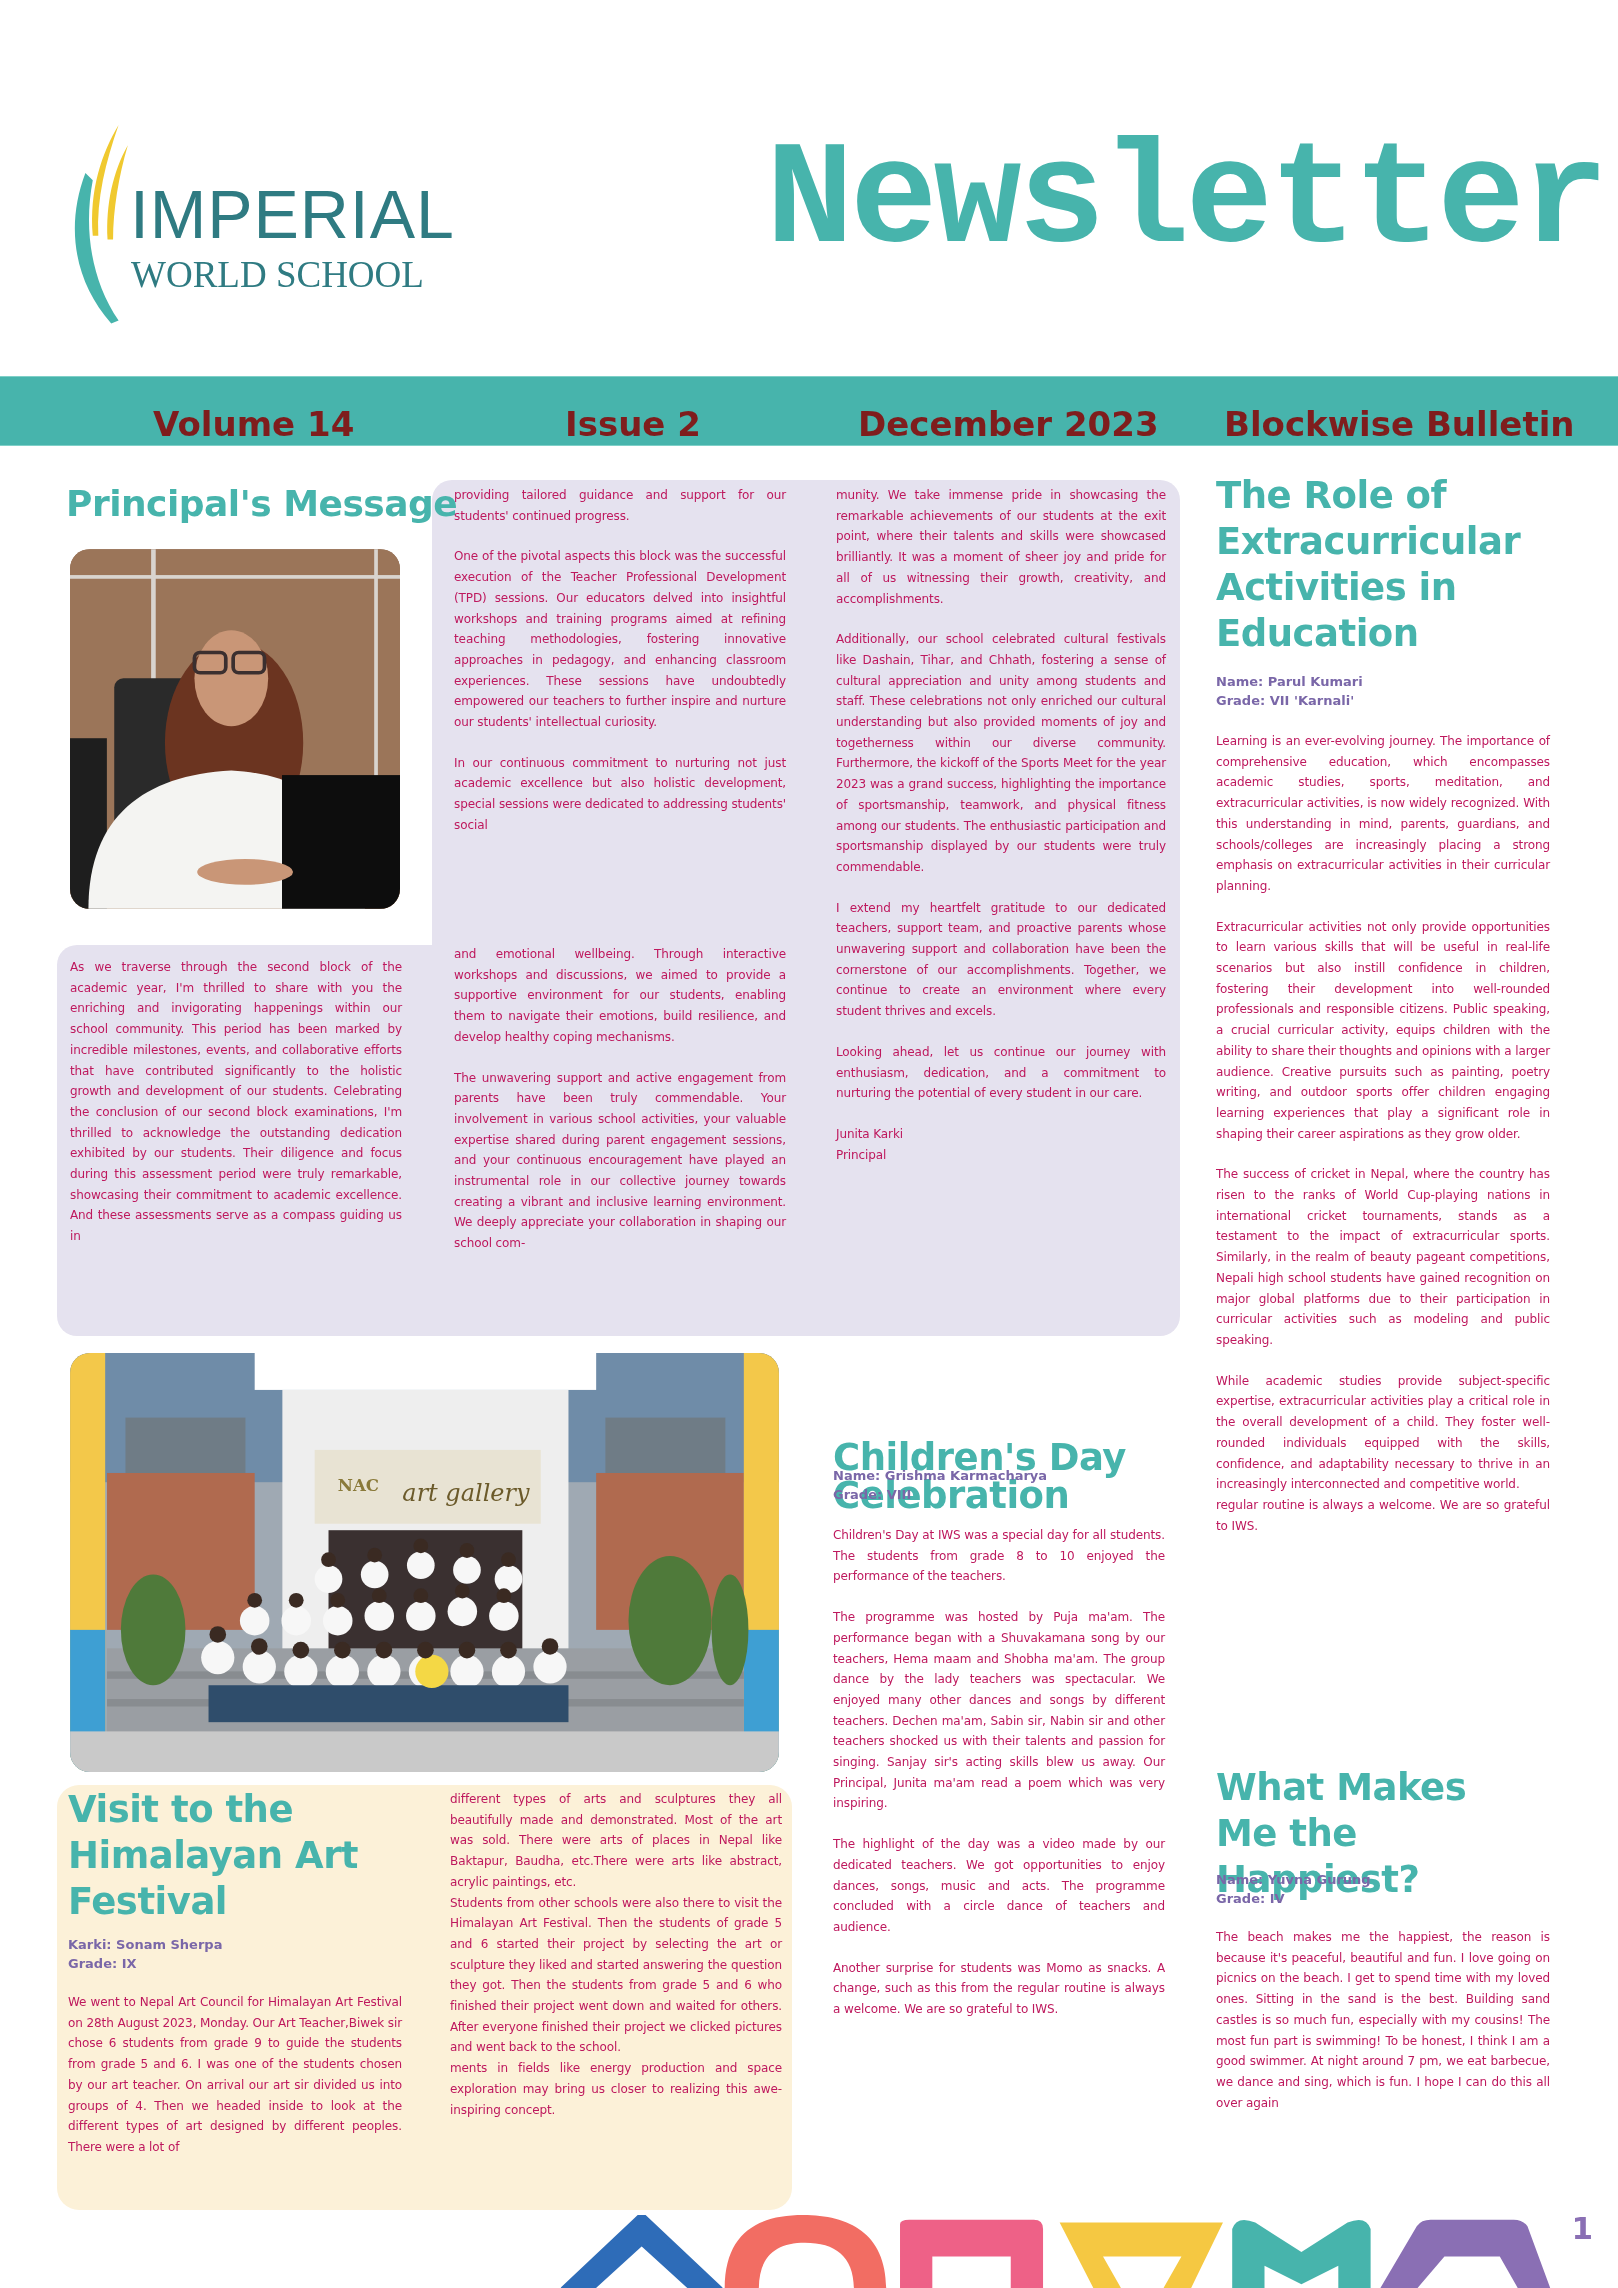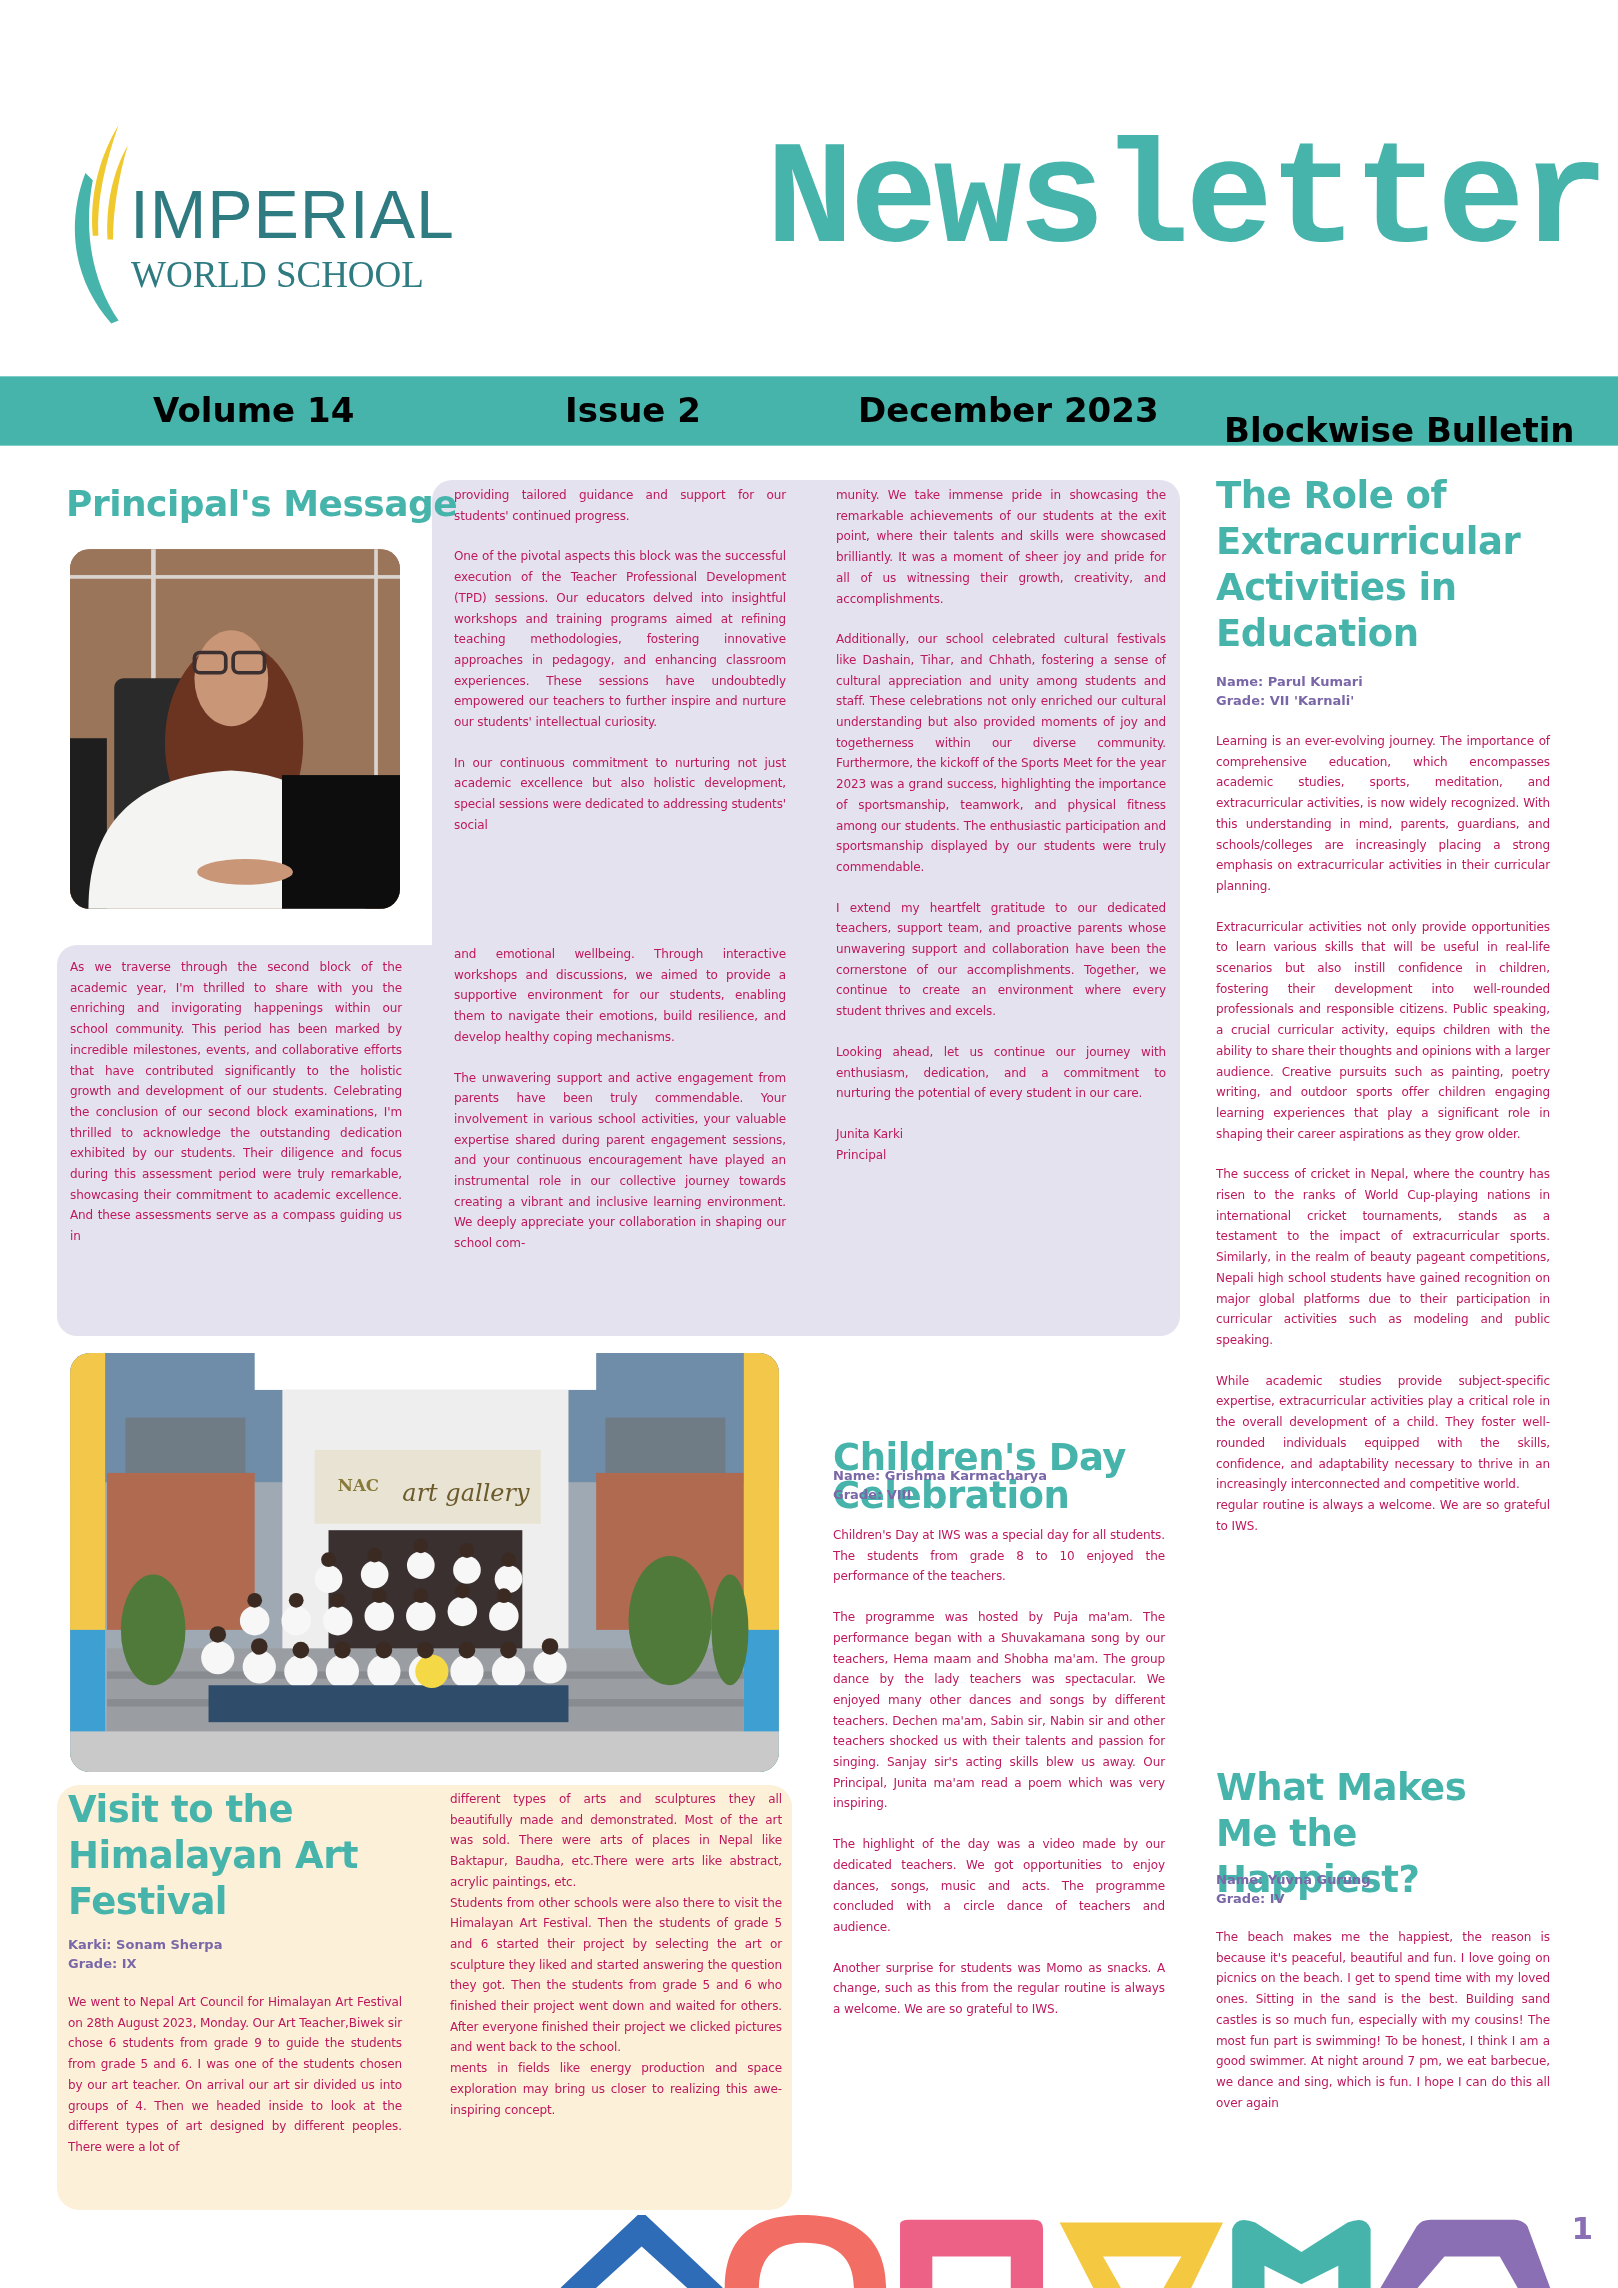--- a/index.html
+++ b/index.html
@@ -10,21 +10,21 @@
 
   
   .logo { left: 65px; top: 125px; width: 388px; height: 203px; }
   .logo svg { position: absolute; left: 0; top: 0; }
   .logo-imperial { position: absolute; left: 65px; top: 55px; font-family: "Liberation Sans", sans-serif; font-size: 68px; color: #2f7b82; letter-spacing: 0.9px; font-weight: 400; line-height: 1; }
   .logo-world { position: absolute; left: 66px; top: 131px; font-family: "Liberation Serif", serif; font-size: 37px; color: #2f7b82; letter-spacing: 0px; line-height: 1; }
 
   .masthead { left: 766px; top: 129px; width: 794px; font-family: Liberation Mono, monospace; font-weight: bold; font-size: 146px; color: #47b4ac; letter-spacing: -3.7px; line-height: 1; }
 
   .banner { left: 0; top: 376px; width: 1619px; height: 70px; background: #47b4ac; border-top: 1.8px solid #7fd0c8; border-bottom: 1.8px solid #7fd0c8; }
-  .banner-item { position: absolute; top: 11px; color: #000000; font-family: "DejaVu Sans", sans-serif; font-weight: bold; font-size: 34px; line-height: 44px; white-space: nowrap; }
+  .banner-item { position: absolute; top: 25px; color: #7f1d1d; font-family: "DejaVu Sans", sans-serif; font-weight: bold; font-size: 34px; line-height: 44px; white-space: nowrap; }
 
   
   .heading { font-family: "DejaVu Sans", sans-serif; font-weight: bold; color: #47b4ac; line-height: 1.22; letter-spacing: -0.5px; }
   .byline { font-family: "DejaVu Sans", sans-serif; font-weight: bold; color: #7a67a8; font-size: 13px; line-height: 18.5px; }
 
   .body-text { font-family: "DejaVu Sans", sans-serif; font-size: 12px; line-height: 20.7px; color: #be185d; text-align: justify; hyphens: auto; font-weight: 400; letter-spacing: -0.1px; }
   .body-text p { margin-bottom: 20px; }
   .body-text p.tight { margin-bottom: 0; }
 
   
@@ -52,21 +52,21 @@
   <div class="logo-imperial">IMPERIAL</div>
   <div class="logo-world">WORLD SCHOOL</div>
 </div>
 
 <div class="abs masthead">Newsletter</div>
 
 <div class="abs banner">
   <span class="banner-item" style="left:153px;">Volume 14</span>
   <span class="banner-item" style="left:565px;">Issue 2</span>
   <span class="banner-item" style="left:858px;">December 2023</span>
-  <span class="banner-item" style="left:1224px;margin-top:20px;">Blockwise Bulletin</span>
+  <span class="banner-item" style="left:1224px;">Blockwise Bulletin</span>
 </div>
 
 <div class="abs lav lav-main"></div>
 <div class="abs lav lav-left"></div>
 
 <div class="abs heading" style="left:66px; top:482px; font-size:36px;">Principal's Message</div>
 
 <div class="abs photo" style="left:70px; top:549px; width:330px; height:360px;">
   <svg width="330" height="360" viewBox="0 0 358 390">
     <rect width="358" height="390" fill="#8f6a52"></rect>

